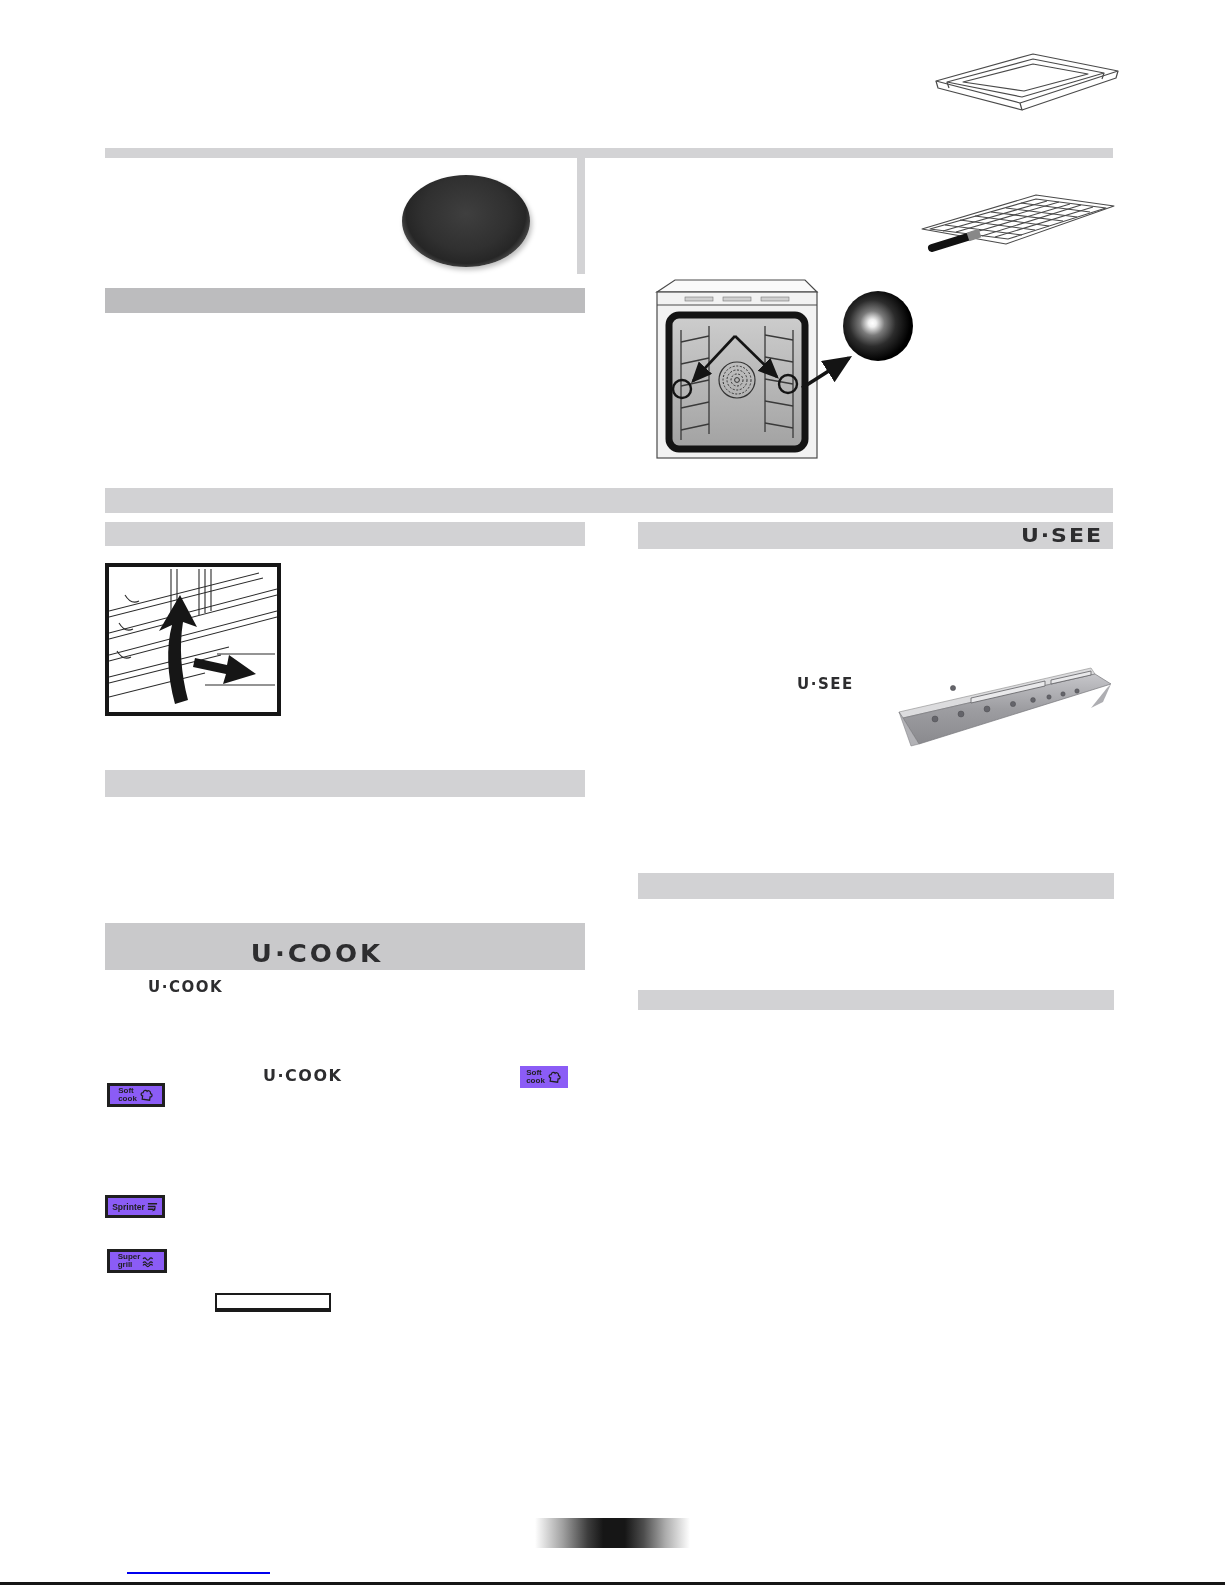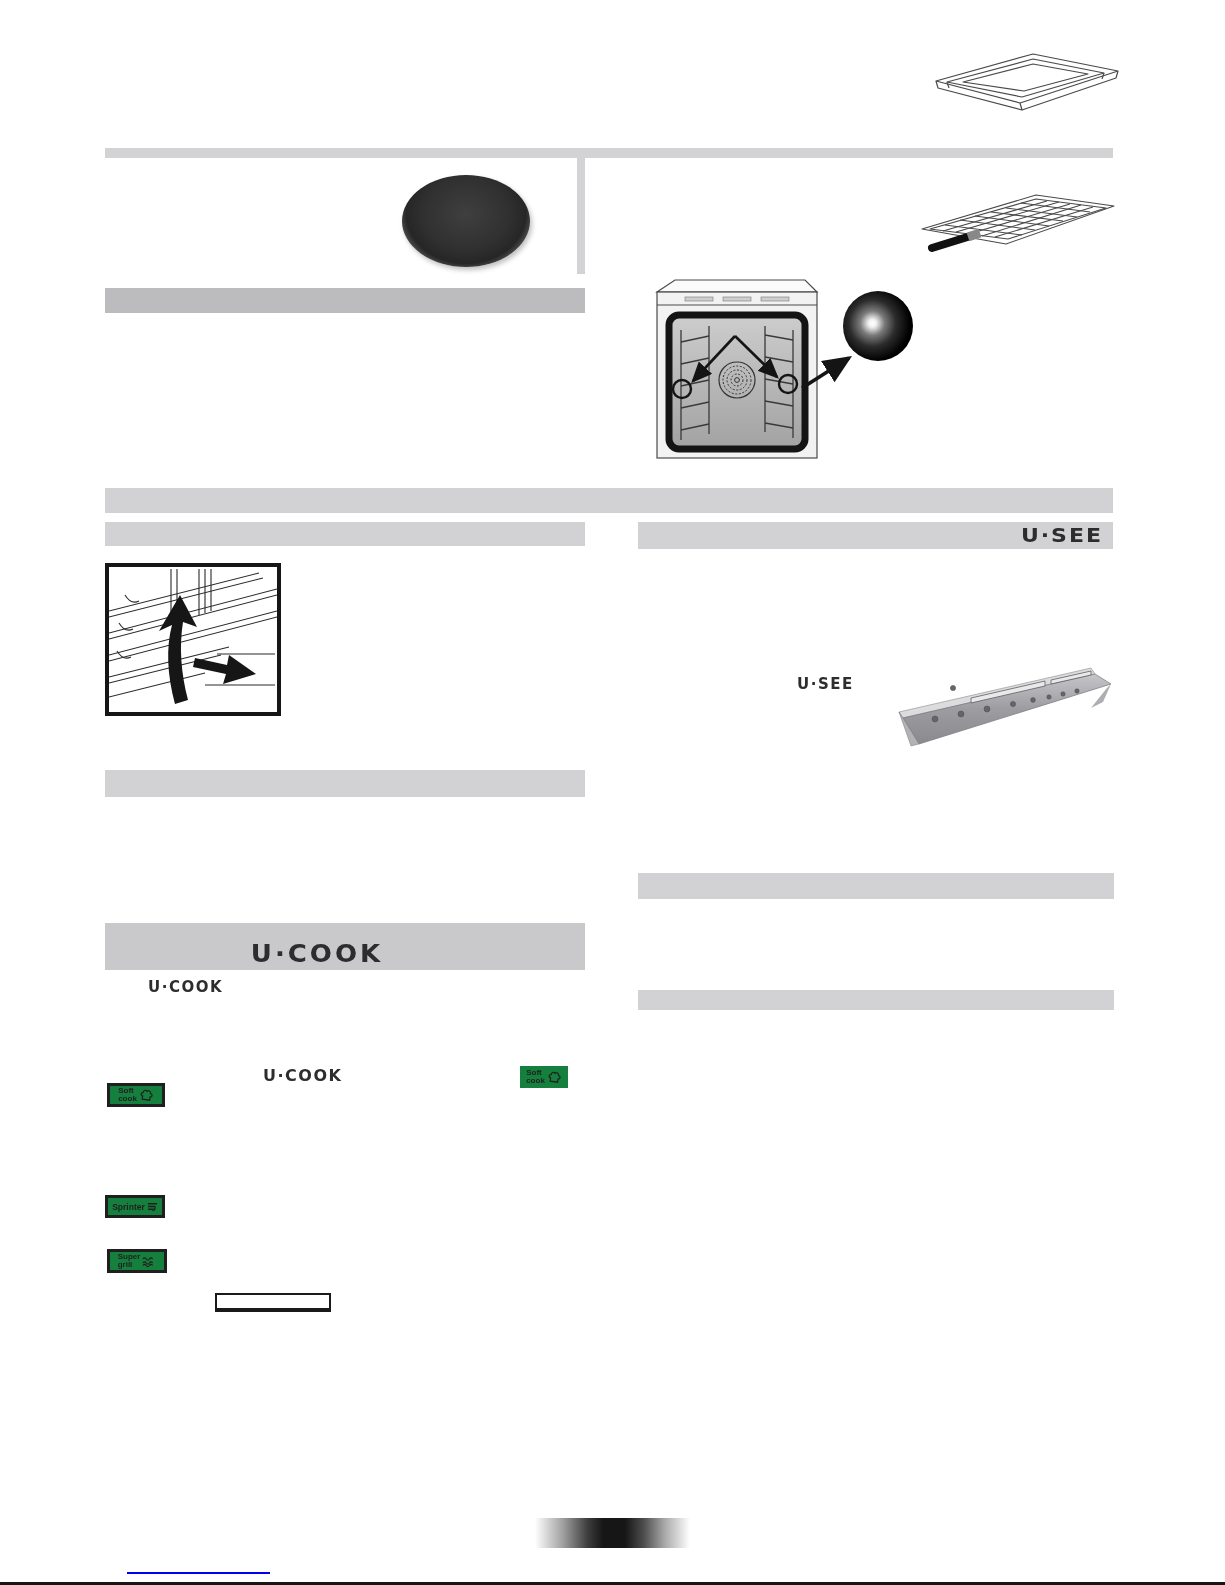--- a/index.html
+++ b/index.html
@@ -9,21 +9,21 @@
   .bar{position:absolute;background:#d2d2d4;}
   .bar-shaded{background:#bcbcbe;}
   .bar-header{background:#c9c9cb;}
   .logo{font-family:"DejaVu Sans", sans-serif;font-weight:bold;color:#2d2d2f;}
   .logo-big{font-size:26px;letter-spacing:3px;transform:scaleY(.92);}
   .logo-mid{font-size:22px;letter-spacing:2px;transform:scaleY(.92);}
   .logo-small{font-size:15px;letter-spacing:1.5px;}
   .usee-bar{display:flex;align-items:center;justify-content:flex-end;padding-right:10px;box-sizing:border-box;}
   .ucook-bar{display:flex;align-items:flex-end;justify-content:center;box-sizing:border-box;padding-bottom:1px;}
   .prog-box{position:absolute;display:flex;align-items:center;justify-content:center;gap:2px;
-            background:#15803d;box-sizing:border-box;}
+            background:#8b5cf6;box-sizing:border-box;}
   .boxed{border:3px solid #1f1f1f;}
   .prog-text{font-weight:bold;font-size:8px;line-height:8px;color:#1f1f1f;letter-spacing:0;}
   .prog-text .tight{display:block;}
   .frame-img{position:absolute;border:4px solid #161616;background:#fff;}
   .pan{position:absolute;border-radius:50%;
        background:radial-gradient(ellipse at 50% 42%, #3f3f3f 0%, #303030 48%, #262626 66%, #555555 76%, #2e2e2e 84%, #161616 100%);
        box-shadow:2px 3px 5px rgba(0,0,0,.25);}
   .bulb{position:absolute;border-radius:50%;
         background:radial-gradient(circle at 42% 46%, #ffffff 0%, #f0f0f0 7%, #c2c2c2 13%, #7a7a7a 22%, #2c2c2c 42%, #000000 68%);}
   .gradbar{position:absolute;background:linear-gradient(to right,#ffffff 0%,#a0a0a0 18%,#3d3d3d 34%,#161616 44%,#161616 58%,#4d4d4d 70%,#ababab 84%,#ffffff 100%);}

